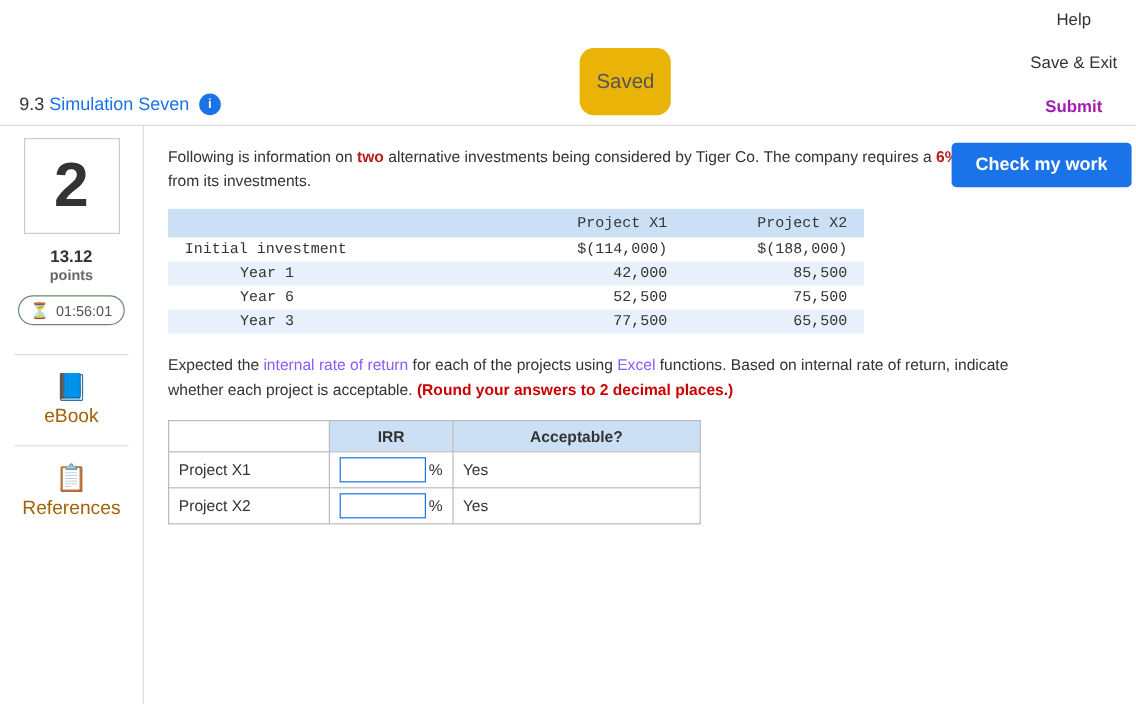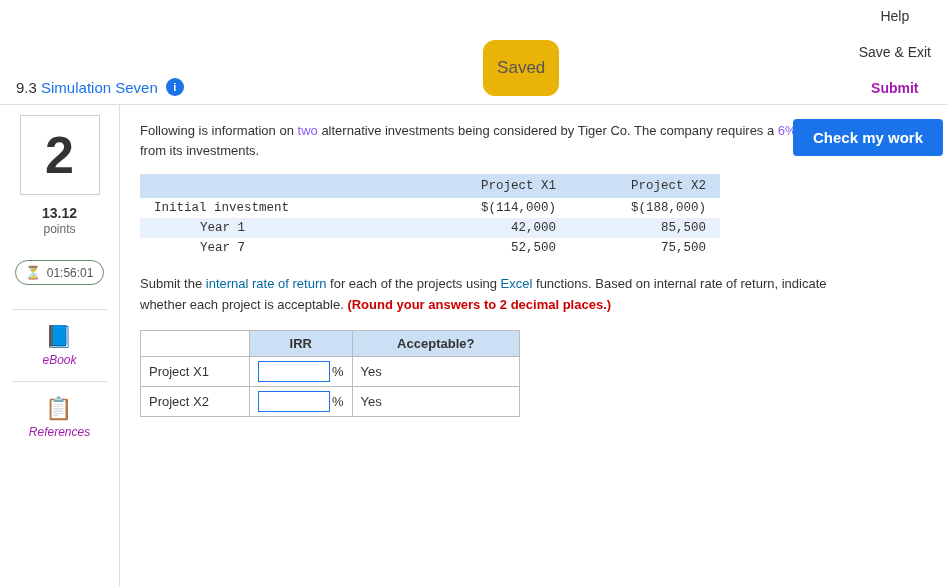--- a/index.html
+++ b/index.html
@@ -32,64 +32,64 @@
     .sidebar {
       width: 120px; min-width: 120px; border-right: 1px solid #ddd;
       display: flex; flex-direction: column; align-items: center; padding-top: 10px; gap: 0;
     }
     .question-number-box {
       width: 80px; height: 80px; border: 1px solid #ccc;
       display: flex; align-items: center; justify-content: center;
       font-size: 52px; font-weight: bold; color: #333; margin-bottom: 10px;
     }
     .points-label { font-size: 14px; font-weight: 600; color: #333; }
-    .points-sub { font-size: 12px; color: #666; margin-top: 1px; margin-bottom: 24px; }
+    .points-sub { font-size: 12px; color: #666; margin-top: 1px; margin-bottom: 10px; font-weight: bold; }
     .timer-badge {
       border: 1.5px solid #6a8a6a; border-radius: 14px; padding: 4px 10px;
       display: flex; align-items: center; gap: 5px; color: #555; font-size: 12px; margin-bottom: 20px;
     }
     .timer-icon { color: #6a8a6a; font-size: 13px; }
 
     .sidebar-tool { display: flex; flex-direction: column; align-items: center; gap: 3px; cursor: pointer; padding: 10px 0; }
     .sidebar-tool-icon { font-size: 22px; color: #2255aa; }
-    .sidebar-tool-label { font-size: 12px; color: #a21caf; font-style: italic; }
+    .sidebar-tool-label { font-size: 16px; color: #a16207; }
     .sidebar-divider { width: 80%; height: 1px; background: #ddd; margin: 4px 0; }
 
     
     .content-area { flex: 1; padding: 12px 20px 12px 20px; overflow-y: auto; position: relative; }
 
     .check-work-btn {
       position: absolute; top: 14px; right: 4px;
       background: #1a73e8; color: #fff; border: none; border-radius: 4px;
       padding: 10px 20px; font-size: 15px; font-weight: 600; cursor: pointer;
     }
 
     .description-text { font-size: 13px; color: #a0522d; line-height: 1.5; max-width: 700px; margin-top: 4px; margin-bottom: 14px; }
     .description-text span.black { color: #333; }
-    .description-text span.blue { color: #8b5cf6; }
+    .description-text span.blue { color: #b91c1c; font-weight: bold; }
 
     
     .data-table { border-collapse: collapse; width: 580px; font-size: 12.5px; margin-bottom: 16px; font-family: 'Courier New', monospace; }
     .data-table thead tr { background: #cce0f5; }
     .data-table thead th { padding: 5px 14px; font-weight: 500; text-align: right; color: #333; border: none; }
     .data-table thead th.label-col { text-align: left; width: 280px; }
     .data-table tbody tr { background: #fff; }
     .data-table tbody tr:nth-child(even) { background: #e8f0fb; }
     .data-table tbody td { padding: 3px 14px; color: #333; text-align: right; border: none; }
     .data-table tbody td.label-col { text-align: left; }
     .data-table tbody td.indent2 { padding-left: 60px; margin-top: 12px; }
 
     
     .instruction-text { font-size: 13px; color: #a0522d; line-height: 1.6; max-width: 730px; margin-bottom: 14px; }
     .instruction-text span.black { color: #333; }
-    .instruction-text span.blue { color: #0369a1; }
+    .instruction-text span.blue { color: #8b5cf6; }
     .instruction-text span.red-bold { color: #cc0000; font-weight: bold; }
 
     
-    .irr-table { border-collapse: collapse; font-size: 13px; width: 380px; }
+    .irr-table { border-collapse: collapse; font-size: 13px; width: 444px; }
     .irr-table thead tr th { background: #cce0f5; padding: 5px 20px; text-align: center; border: 1px solid #bbb; font-weight: 600; }
     .irr-table thead tr th.empty { background: #fff; border: 1px solid #bbb; }
     .irr-table tbody tr td { border: 1px solid #bbb; padding: 4px 8px; background: #fff; }
     .irr-table tbody tr td.row-label { font-weight: 400; color: #333; padding-left: 8px; }
     .irr-table tbody tr td.irr-input-cell { width: 100px; }
     .irr-input-wrapper { display: flex; align-items: center; gap: 2px; }
     .irr-input { border: 1.5px solid #1a73e8; width: 72px; padding: 2px 4px; font-size: 13px; outline: none; }
     .pct-label { font-size: 13px; color: #333; }
     .acceptable-cell { color: #333; padding-left: 6px; }
   </style>
@@ -156,29 +156,34 @@
           <td class="label-col">Initial investment</td>
           <td>$(114,000)</td>
           <td>$(188,000)</td>
         </tr>
         <tr>
           <td class="label-col indent2">Year 1</td>
           <td>42,000</td>
           <td>85,500</td>
         </tr>
         <tr>
-          <td class="label-col indent2">Year 7</td>
+          <td class="label-col indent2">Year 6</td>
           <td>52,500</td>
           <td>75,500</td>
         </tr>
+        <tr>
+          <td class="label-col indent2">Year 3</td>
+          <td>77,500</td>
+          <td>65,500</td>
+        </tr>
       </tbody>
     </table>
 
     <p class="instruction-text">
-      <span class="black">Submit the </span><span class="blue">internal rate of return</span><span class="black"> for each of the projects using </span><span class="blue">Excel</span><span class="black"> functions. Based on internal rate of return, indicate whether each project is acceptable. </span><span class="red-bold">(Round your answers to 2 decimal places.)</span>
+      <span class="black">Expected the </span><span class="blue">internal rate of return</span><span class="black"> for each of the projects using </span><span class="blue">Excel</span><span class="black"> functions. Based on internal rate of return, indicate whether each project is acceptable. </span><span class="red-bold">(Round your answers to 2 decimal places.)</span>
     </p>
 
     <table class="irr-table">
       <thead>
         <tr>
           <th class="empty"></th>
           <th>IRR</th>
           <th>Acceptable?</th>
         </tr>
       </thead>

